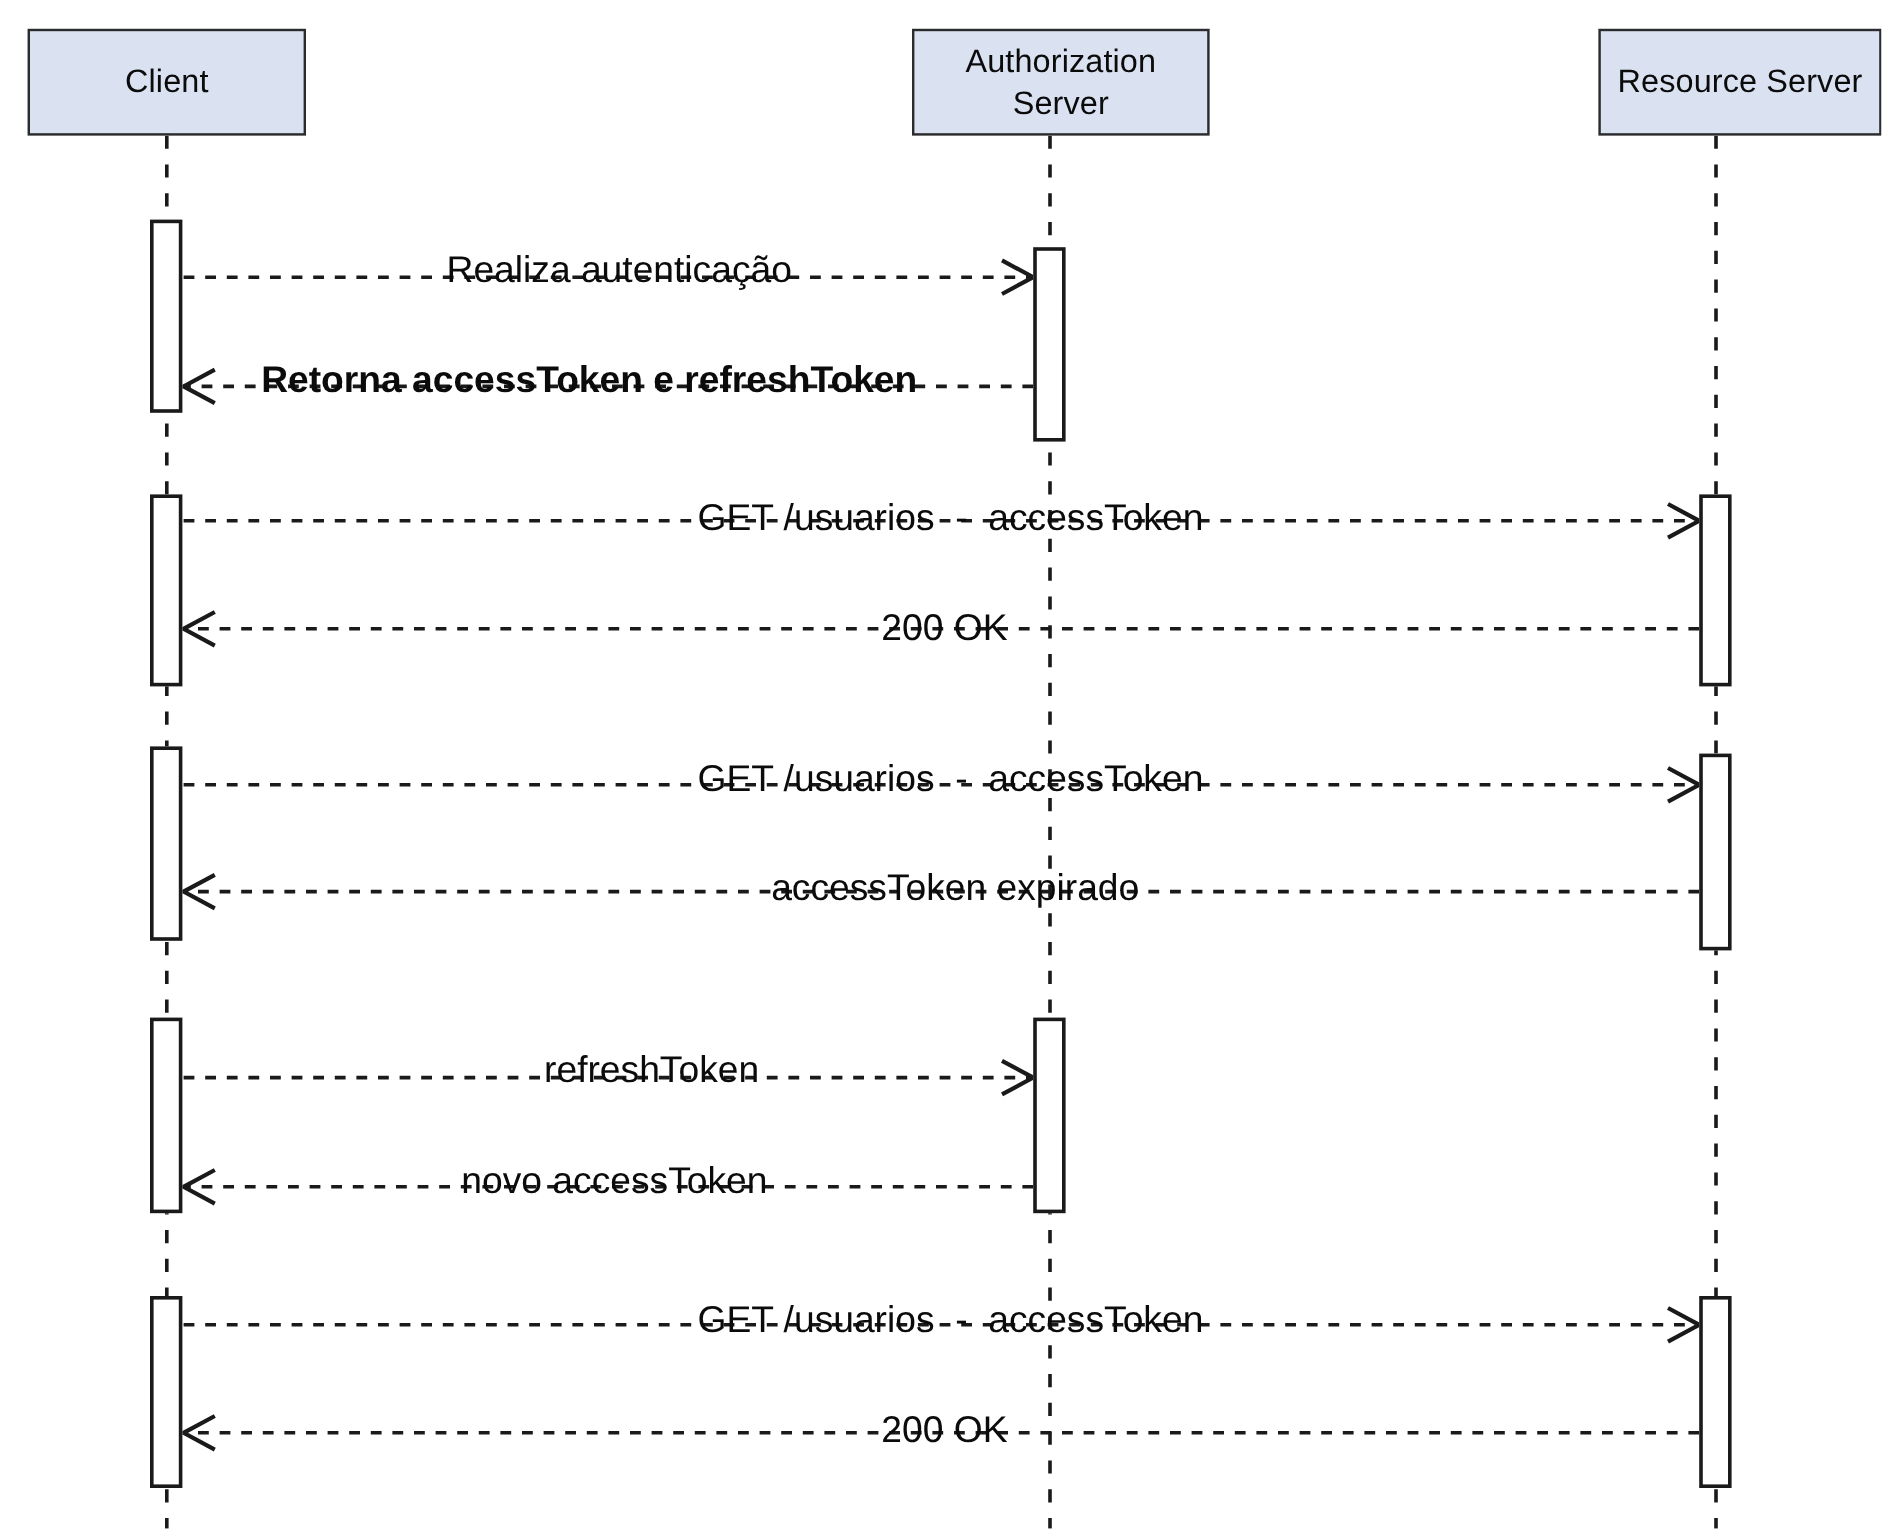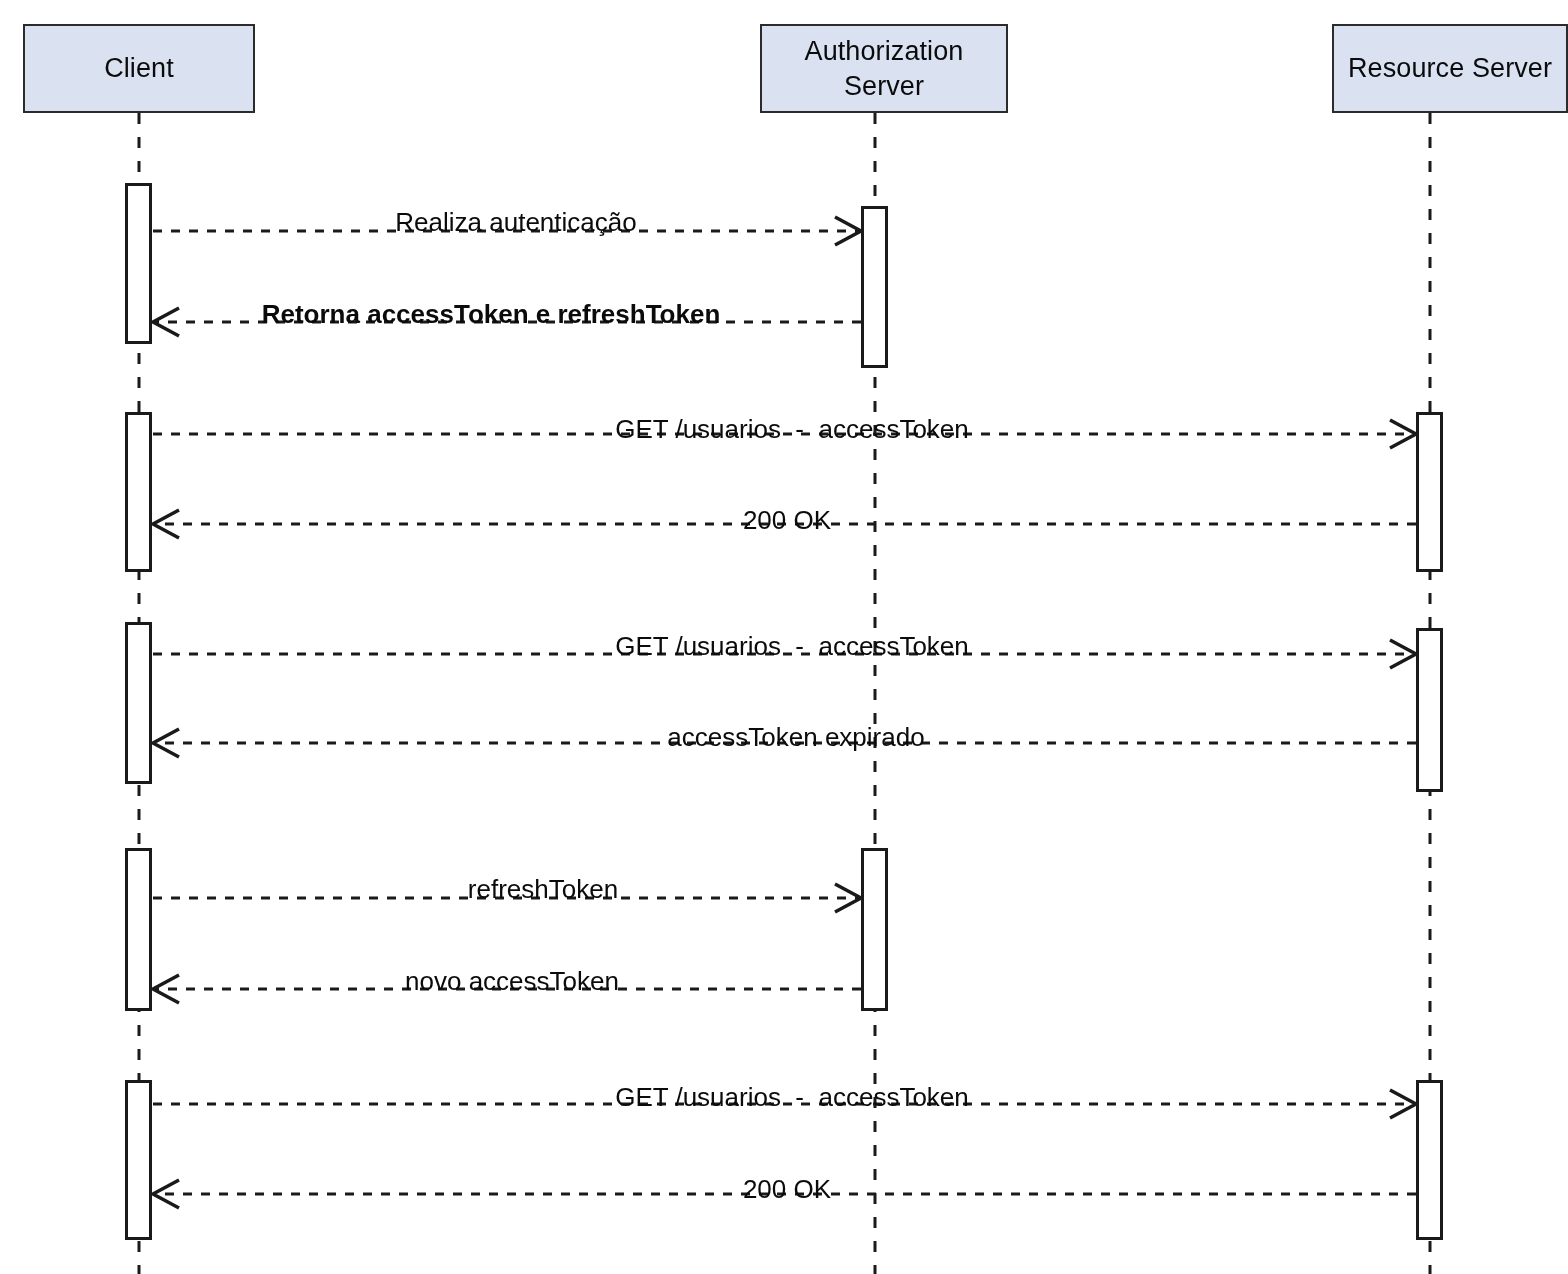--- a/index.html
+++ b/index.html
@@ -47,21 +47,21 @@
   .activation {
     position: absolute;
     box-sizing: border-box;
     width: 27px;
     background: #ffffff;
     border: 3px solid #1a1a1a;
   }
   
   .msg-label {
     position: absolute;
-    font-size: 26px;
+    font-size: 31px;
     color: #0b0b0b;
     white-space: pre;
     text-align: center;
     transform: translateX(-50%);
     line-height: 1;
   }
 </style>
 </head>
 <body>
 

